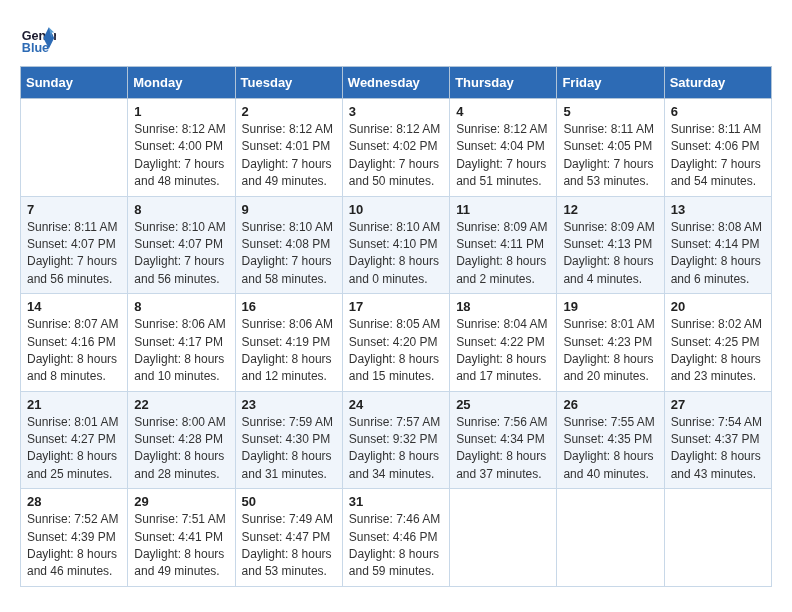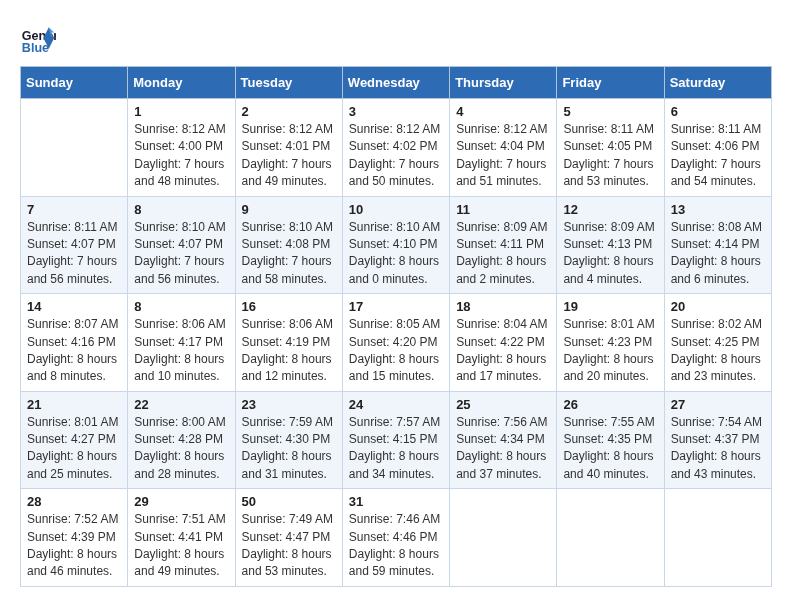--- a/index.html
+++ b/index.html
@@ -279,21 +279,21 @@
         <td>
           <span class="day-number">23</span>
           <div class="day-info">Sunrise: 7:59 AM
 Sunset: 4:30 PM
 Daylight: 8 hours
 and 31 minutes.</div>
         </td>
         <td>
           <span class="day-number">24</span>
           <div class="day-info">Sunrise: 7:57 AM
-Sunset: 4:15 PM
+Sunset: 9:32 PM
 Daylight: 8 hours
 and 34 minutes.</div>
         </td>
         <td>
           <span class="day-number">25</span>
           <div class="day-info">Sunrise: 7:56 AM
 Sunset: 4:34 PM
 Daylight: 8 hours
 and 37 minutes.</div>
         </td>

